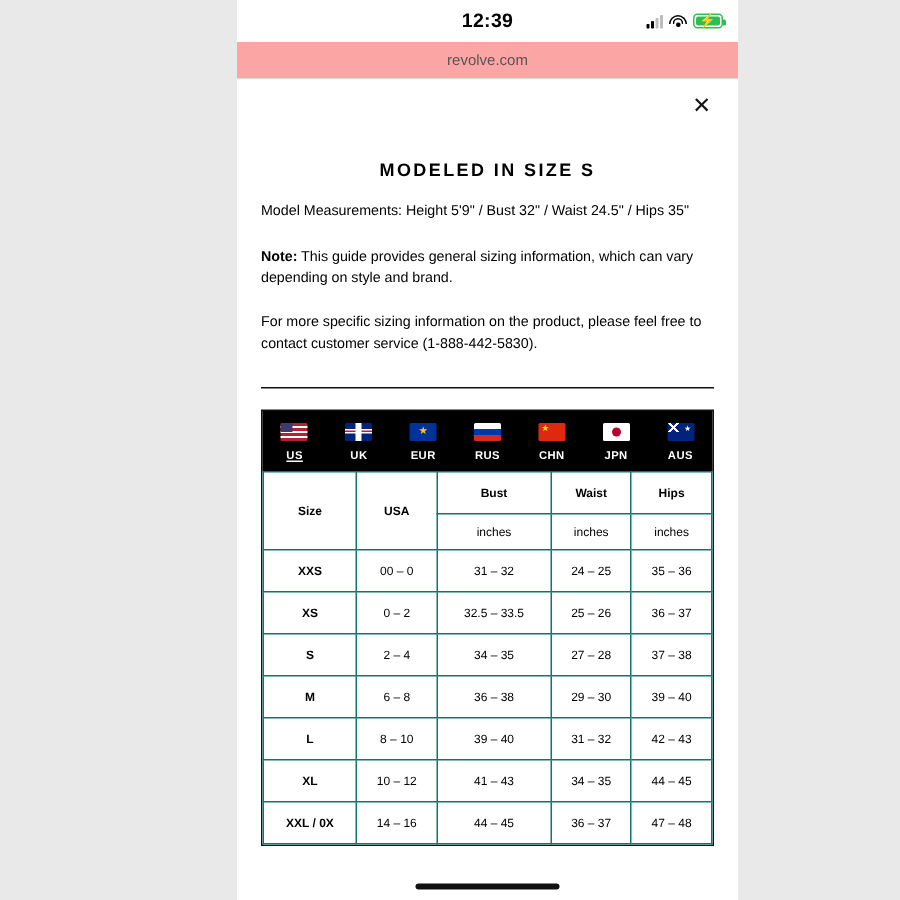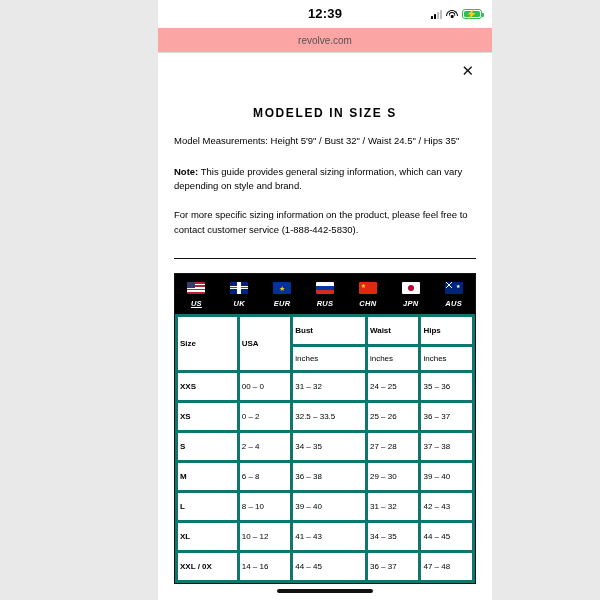--- a/index.html
+++ b/index.html
@@ -120,21 +120,21 @@
     display:flex; flex-direction:column; align-items:center; gap:5px;
   }
   .flag {
     width: 18px; height: 12px;
     border-radius: 1px;
     overflow:hidden;
     position:relative;
     display:block;
     background:#ccc;
   }
-  .flag-label { font-size:7.5px; color:#fff; font-weight:bold; letter-spacing:.3px;font-style:italic; }
+  .flag-label { font-size:7.5px; color:#fff; font-weight:bold; letter-spacing:.3px; }
   .flag-label.active { text-decoration: underline; }
   
   .f-us { background: repeating-linear-gradient(to bottom,#b22234 0 1.7px,#fff 1.7px 3.4px); }
   .f-us::before { content:""; position:absolute; left:0; top:0; width:8px; height:6.5px; background:#3c3b6e; }
   .f-uk { background:#00247d; }
   .f-uk::before { content:""; position:absolute; left:0; top:4.5px; width:100%; height:3px; background:#fff; }
   .f-uk::after { content:""; position:absolute; left:7px; top:0; width:4px; height:100%; background:#fff; }
   .f-uk i { position:absolute; left:8px; top:0; width:2px; height:100%; background:#cf142b; }
   .f-uk u { position:absolute; left:0; top:5.3px; width:100%; height:1.4px; background:#cf142b; }
   .f-eur { background:#003399; }
@@ -146,22 +146,22 @@
   .f-chn { background:#de2910; }
   .f-chn::before { content:"★"; position:absolute; left:2px; top:1px; color:#ffde00; font-size:6px; line-height:1; }
   .f-jpn { background:#fff; }
   .f-jpn::before { content:""; position:absolute; left:50%; top:50%; transform:translate(-50%,-50%); width:6px; height:6px; border-radius:50%; background:#bc002d; }
   .f-aus { background:#00247d; }
   .f-aus::before { content:""; position:absolute; left:0; top:0; width:8px; height:6px; background:linear-gradient(45deg,transparent 44%,#fff 44% 56%,transparent 56%),linear-gradient(-45deg,transparent 44%,#fff 44% 56%,transparent 56%); }
   .f-aus::after { content:"★"; position:absolute; right:2px; top:2.5px; color:#fff; font-size:5px; line-height:1; }
   
   table.sizes { width:100%; border-collapse: collapse; background:#fff; }
   table.sizes td, table.sizes th {
-    border: 3px solid #0f766e;
-    text-align:left;
+    border: 1px solid #0f766e;
+    text-align:center;
     font-size: 8px;
     color:#000;
     padding: 9px 2px;
     font-weight: normal;
   }
   table.sizes .hdr { font-weight: bold; font-size: 8px; }
   table.sizes .rowlbl { font-weight: bold; }
   table.sizes .unitrow td { font-size: 8px; padding: 7px 2px; }
   .spanned { vertical-align: middle; }
   

